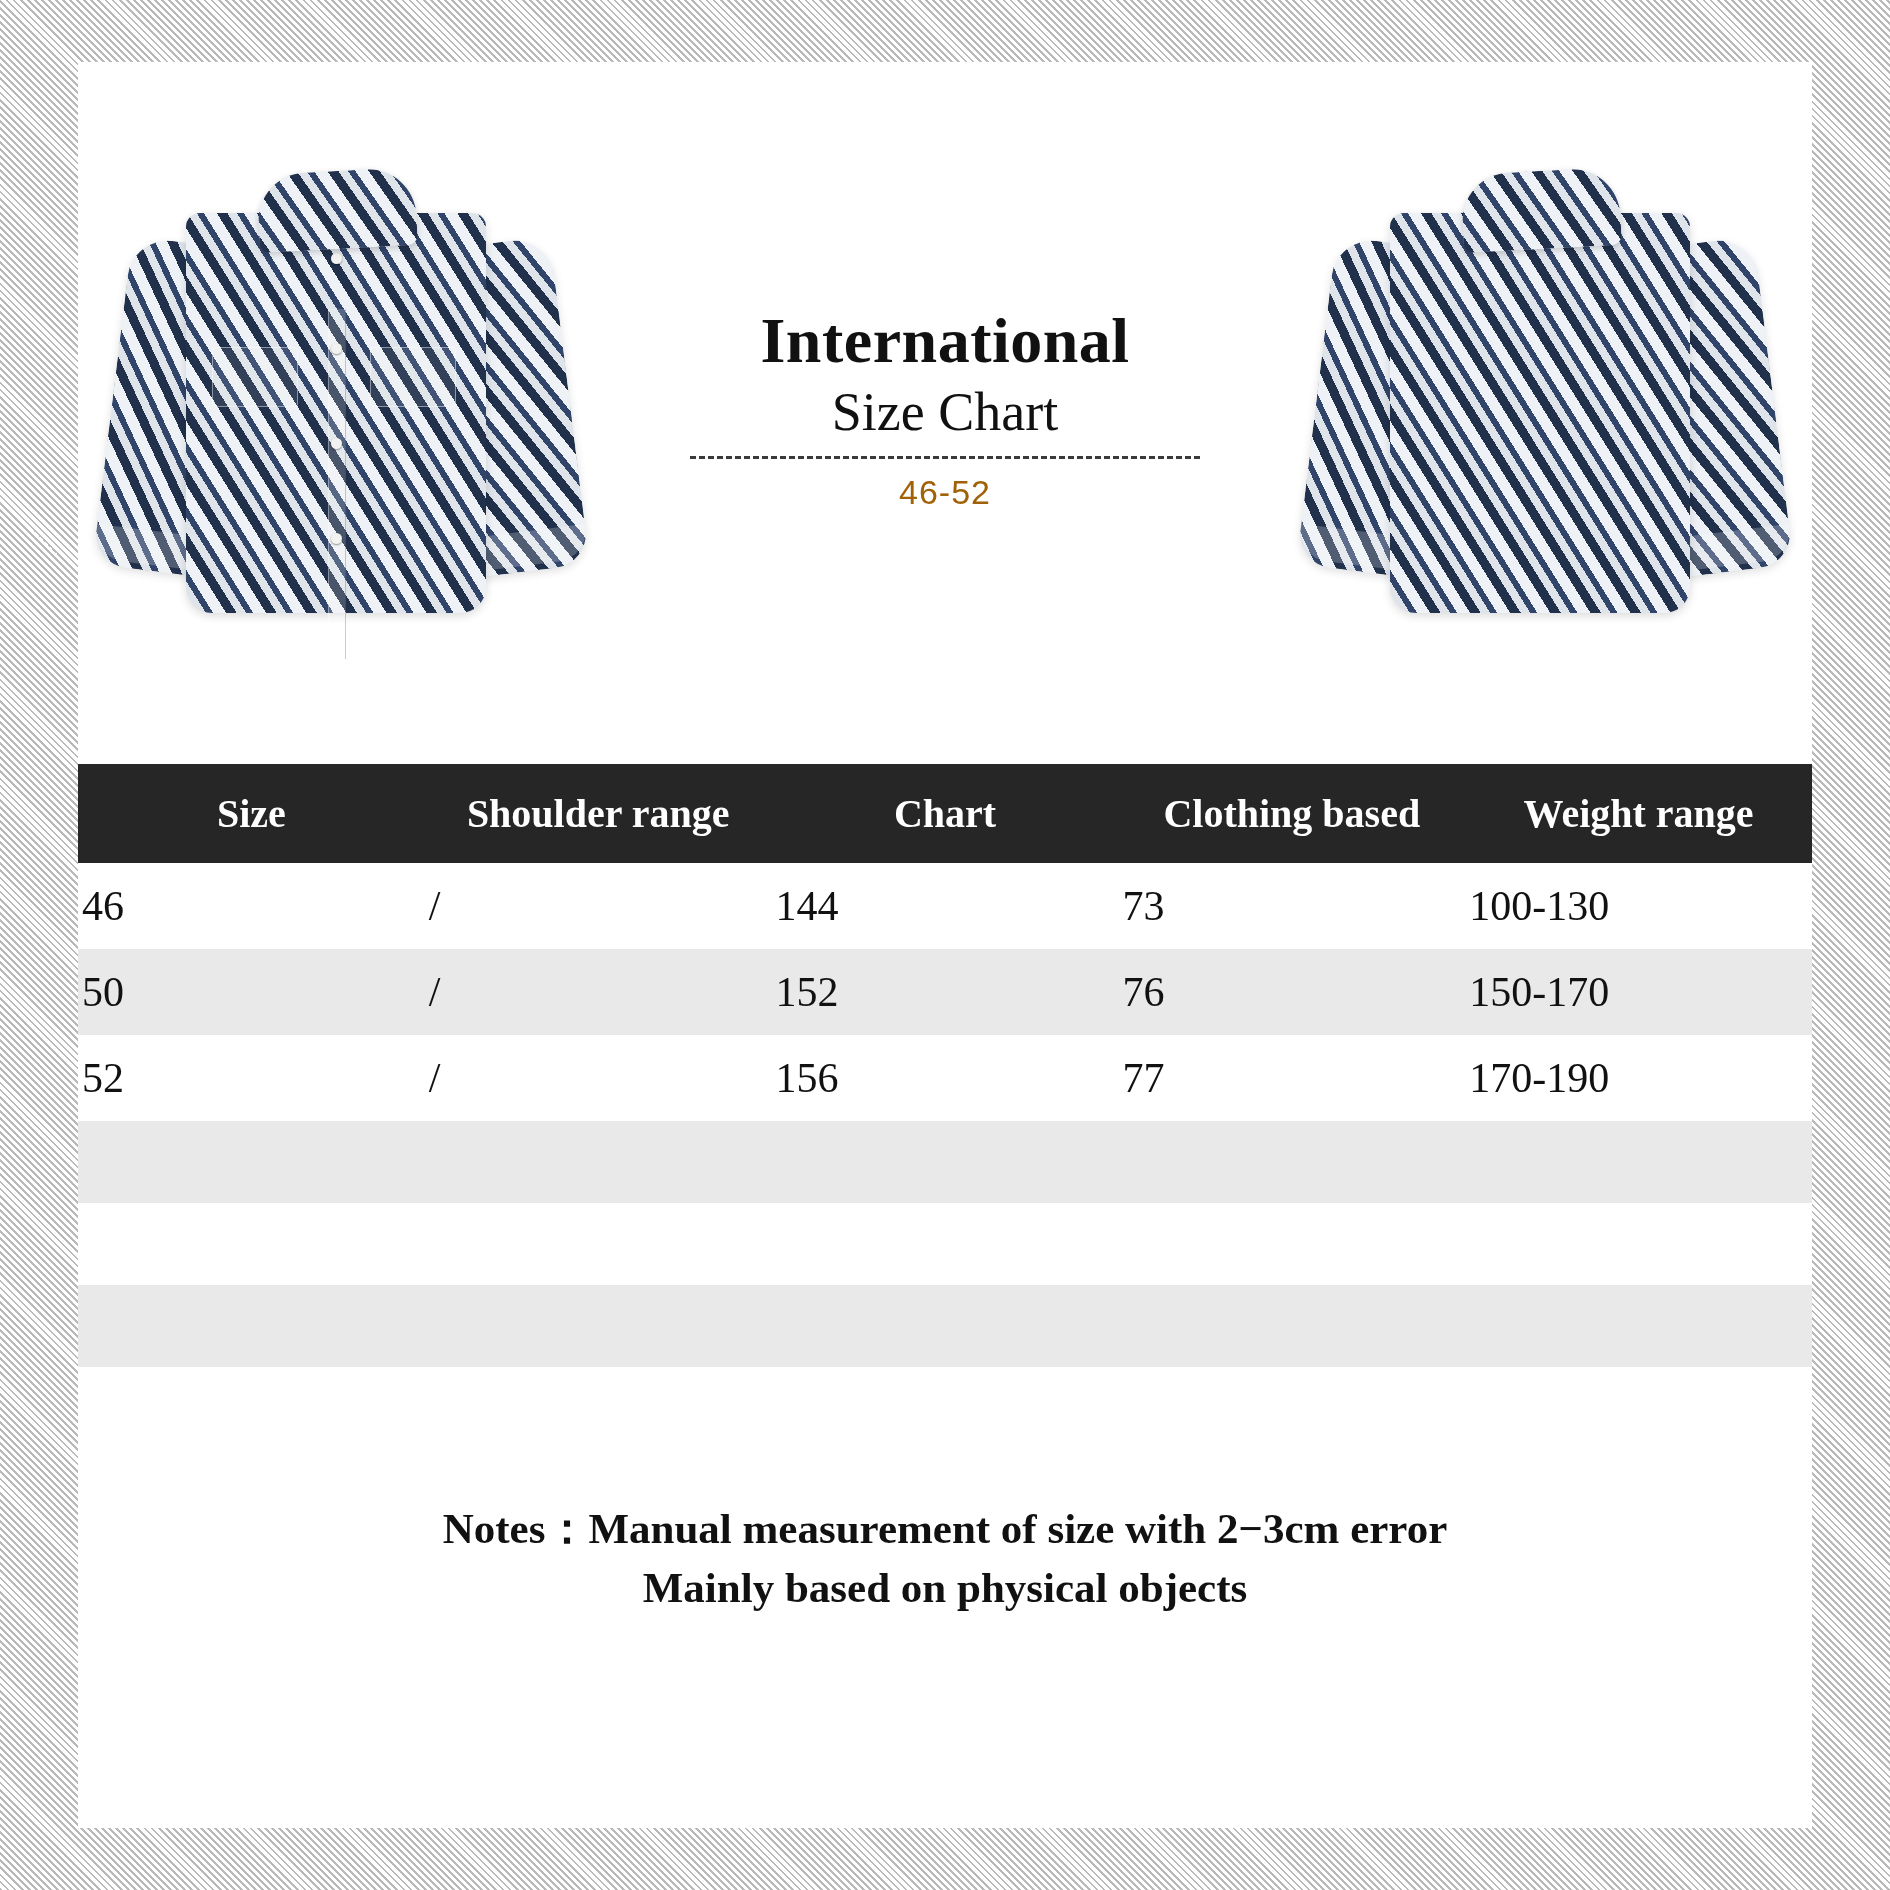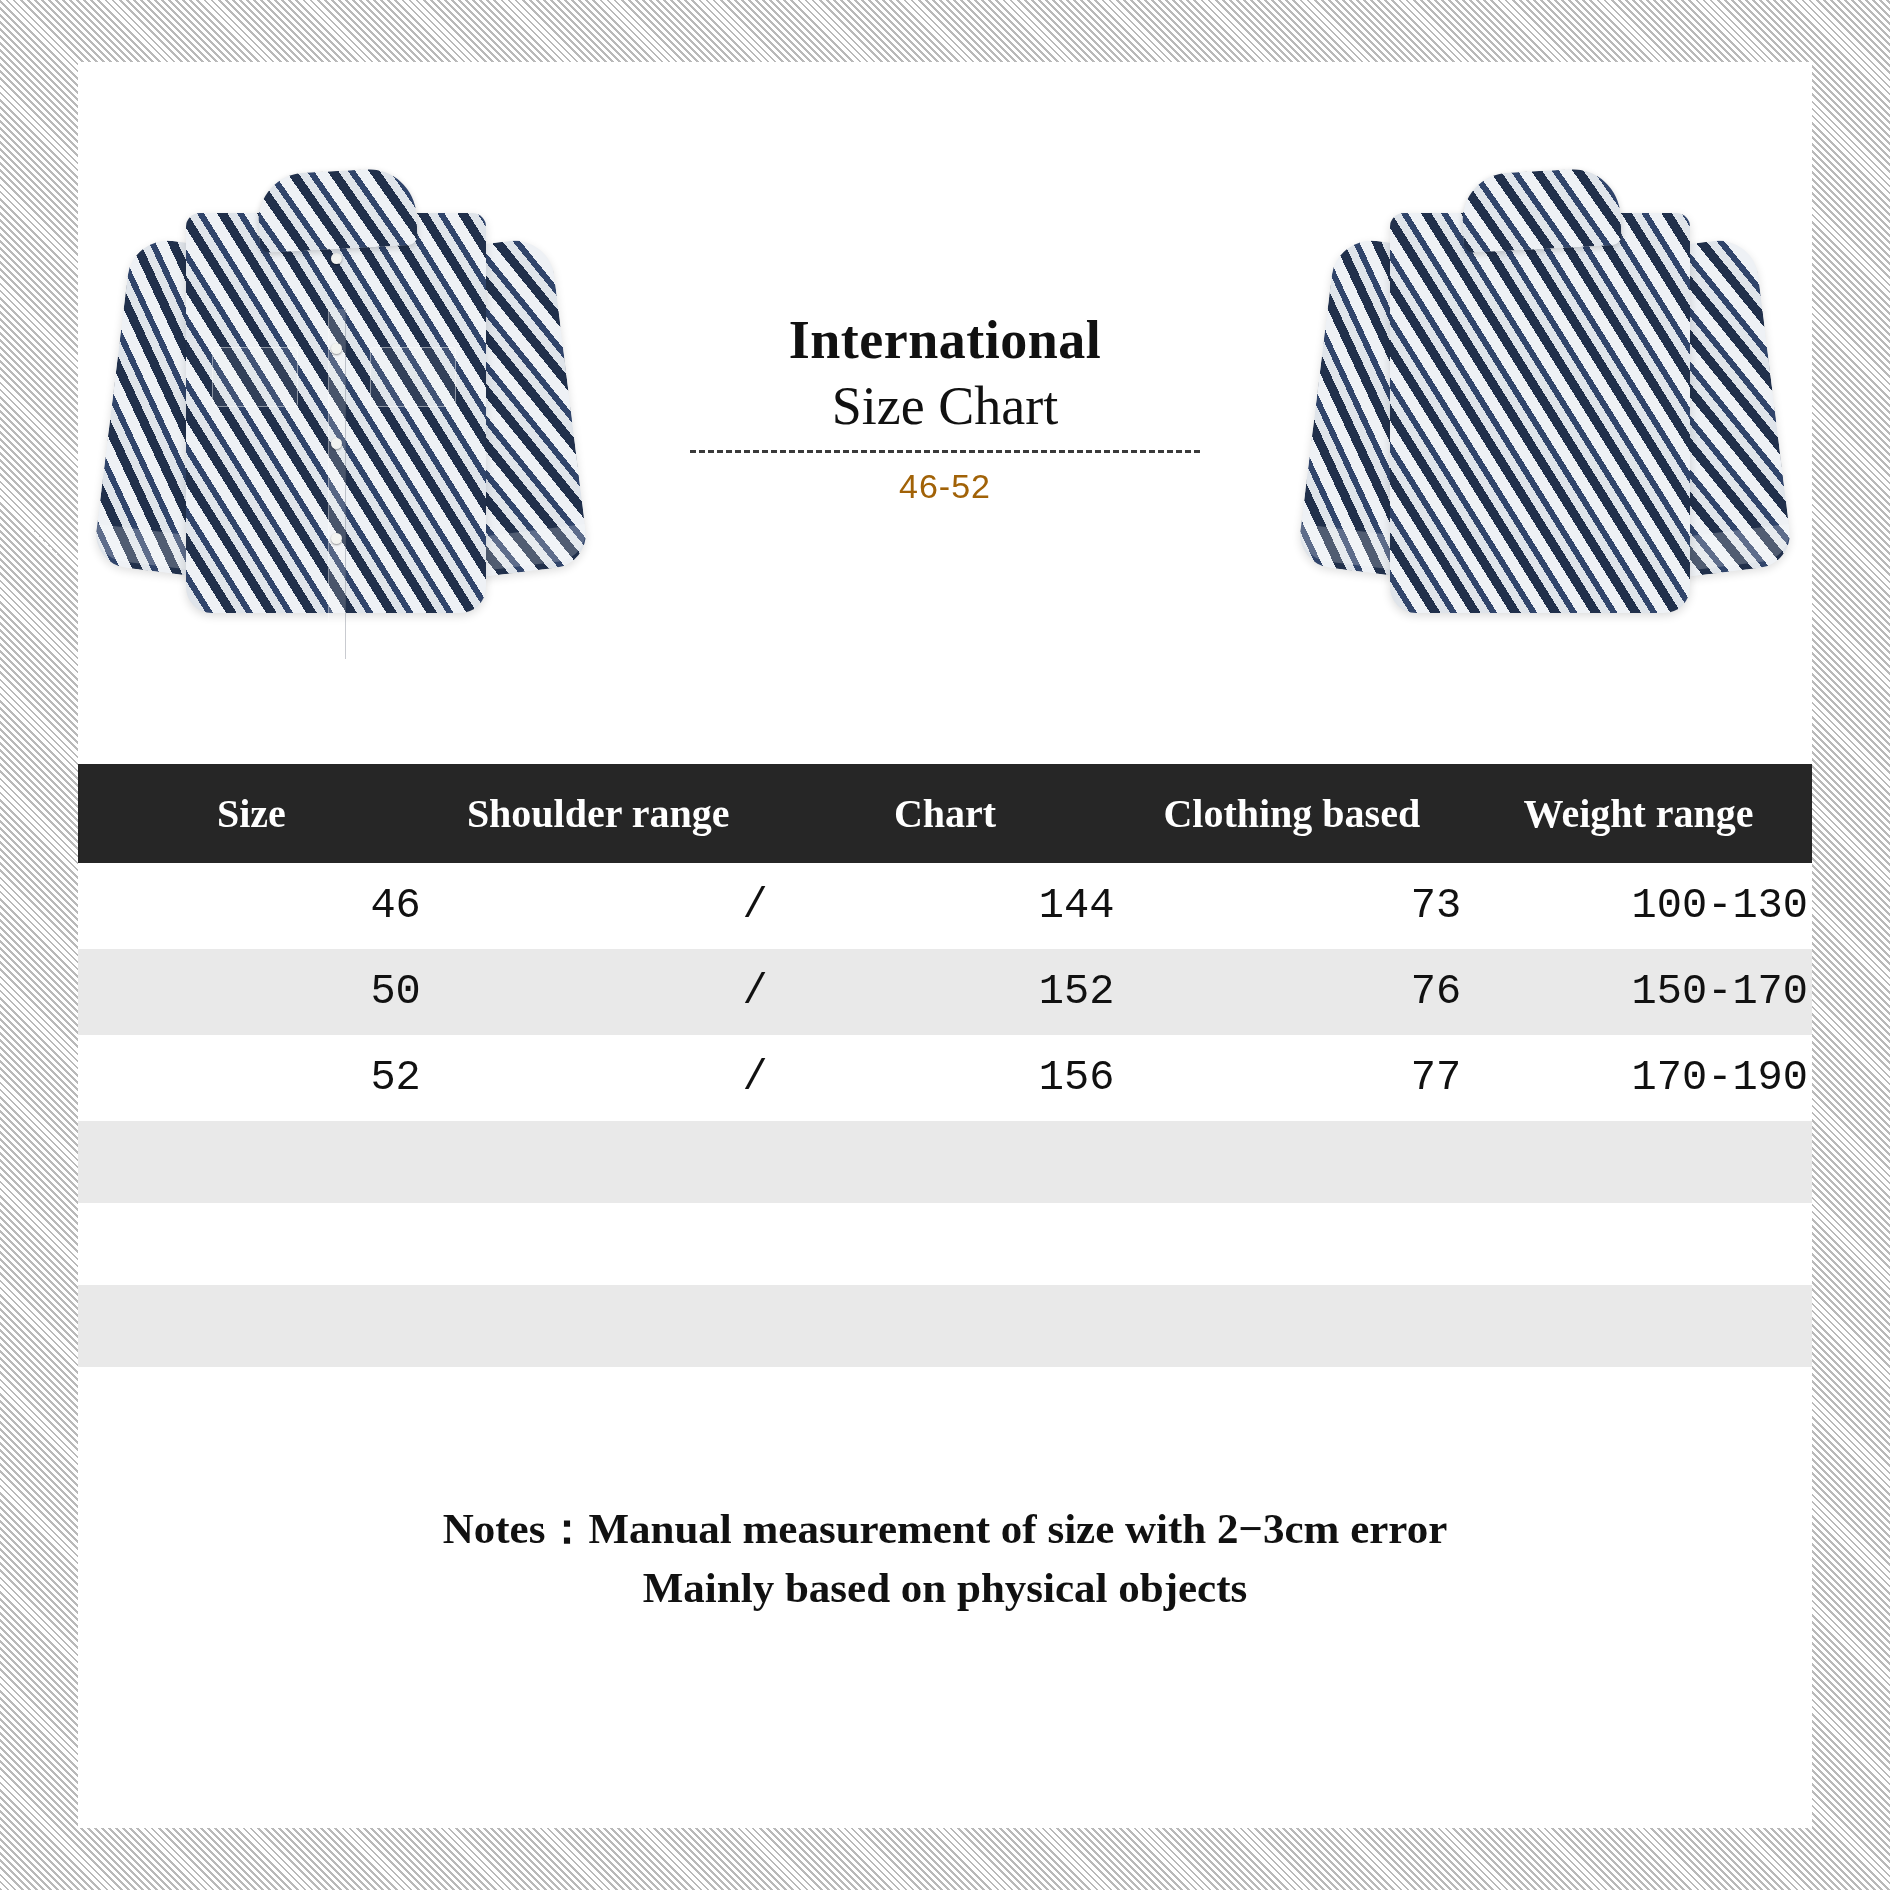--- a/index.html
+++ b/index.html
@@ -145,21 +145,21 @@
   .pocket.left  { left: 104px;  top: 200px; }
   .pocket.right { left: 262px;  top: 200px; }
 
   
   .title-block {
     flex: 1 1 auto;
     text-align: center;
     padding: 0 10px;
   }
   .title-line1 {
-    font-size: 54px;
+    font-size: 64px;
     font-weight: bold;
     color: #111111;
     letter-spacing: 0.5px;
     line-height: 1.22;
   }
   .title-line2 {
     font-size: 54px;
     font-weight: normal;
     color: #111111;
     line-height: 1.22;
@@ -191,23 +191,23 @@
     color: #ffffff;
     font-size: 40px;
     font-weight: bold;
     padding: 26px 12px;
     text-align: center;
     font-family: "Liberation Serif", serif;
   }
   table.size-table tbody td {
     font-size: 42px;
     color: #111111;
-    text-align: right;
+    text-align: left;
     padding: 19px 4px;
-    font-family: Liberation Mono, monospace;
+    font-family: Liberation Serif, serif;
     height: 44px;
     margin-top: 18px;
   }
   table.size-table tbody tr:nth-child(even) td {
     background: #e9e9e9;
   }
   table.size-table tbody tr:nth-child(odd) td {
     background: #ffffff;
   }
   td.col-size { width: 14%; }

